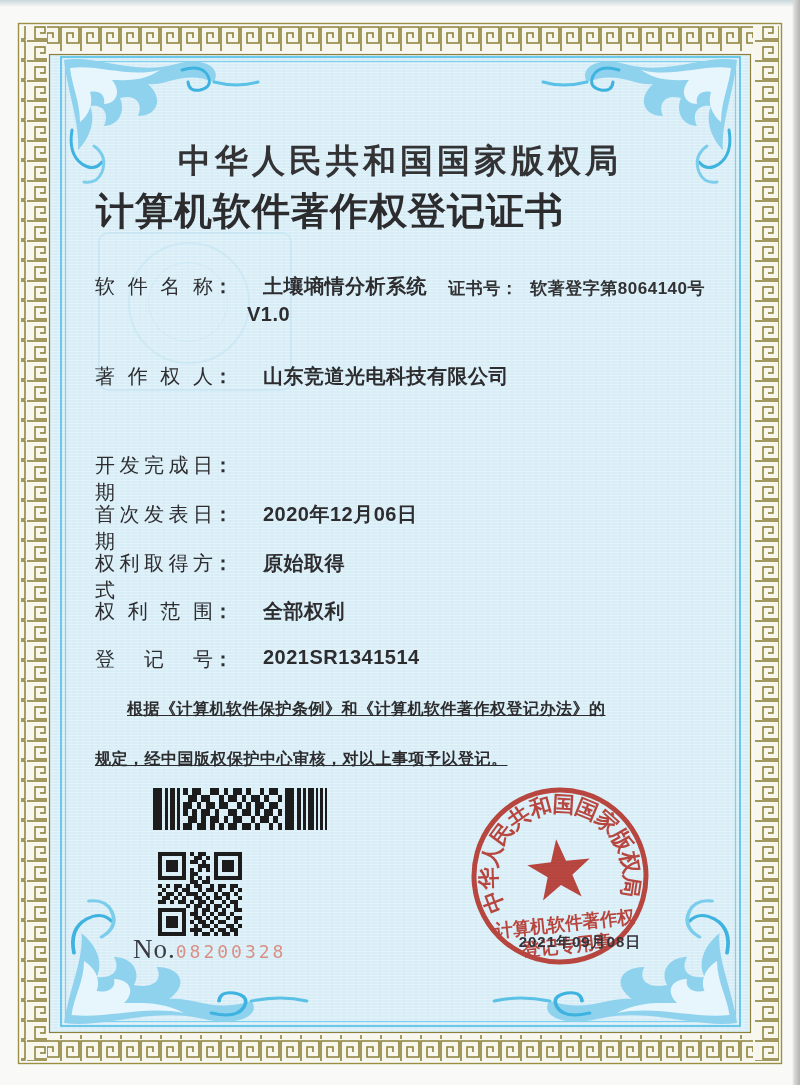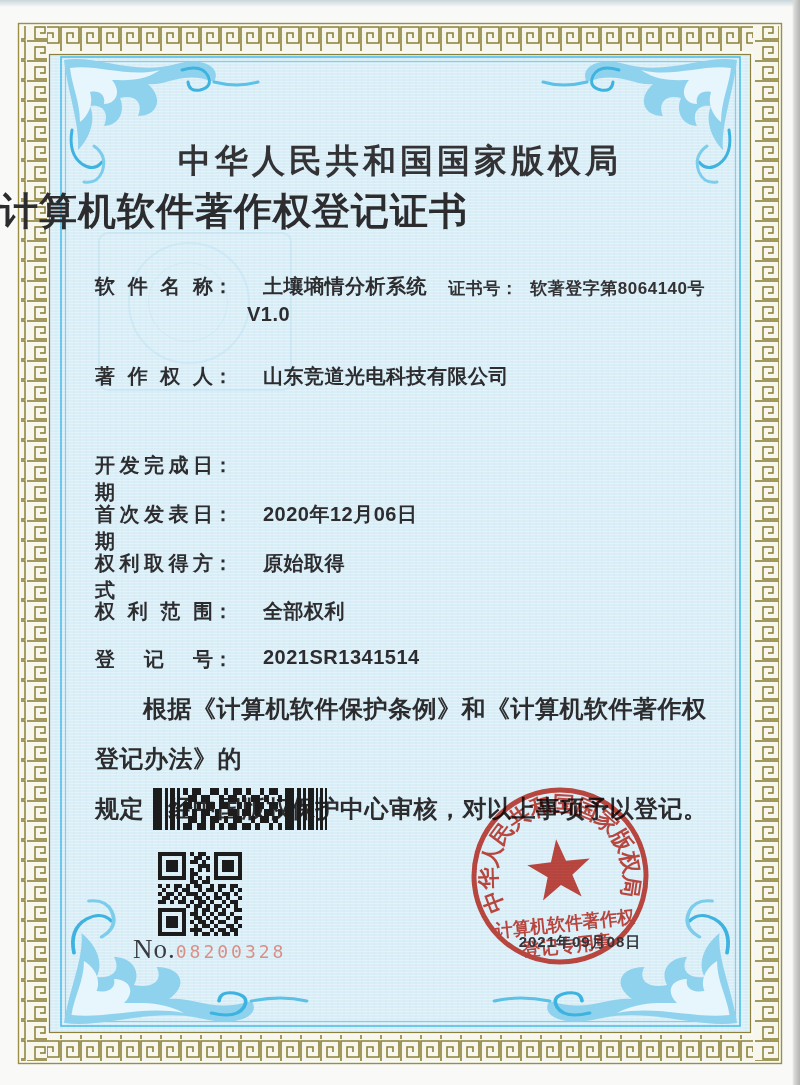--- a/index.html
+++ b/index.html
@@ -25,37 +25,37 @@
   .watermark{position:absolute;left:98px;top:232px;width:190px;height:155px;
     border:2px solid rgba(168,214,238,.5);border-radius:10px;opacity:.6;}
   .watermark .wm-ring{position:absolute;left:28px;top:8px;width:118px;height:118px;
     border:2px solid rgba(168,214,238,.45);border-radius:50%;}
   .watermark .wm-ring2{position:absolute;left:48px;top:28px;width:78px;height:78px;
     border:1px solid rgba(168,214,238,.4);border-radius:50%;}
   
   .issuer{position:absolute;left:0;top:139px;width:800px;text-align:center;
     font-family:"Liberation Serif","DejaVu Serif",serif;
     font-size:33px;font-weight:700;letter-spacing:4px;color:#333336;}
-  .cert-title{position:absolute;left:0;top:186px;width:660px;
+  .cert-title{position:absolute;left:0;top:186px;width:660px;text-align:center;
     font-family:"Liberation Serif","DejaVu Serif",serif;
     font-size:38px;font-weight:900;letter-spacing:1px;color:#2c2c2f;}
   .certno-line{position:absolute;left:360px;top:243px;width:345px;text-align:right;
     font-size:17px;font-weight:700;color:#323235;letter-spacing:.5px;margin-top:34px;}
   .certno-line .certno-label{margin-right:12px;}
   
   .field-row{position:absolute;left:95px;width:620px;height:26px;
     font-size:20px;color:#2d2d30;}
-  .flabel{display:inline-block;width:118px;font-weight:700;
+  .flabel{display:inline-block;width:118px;font-weight:400;
     text-align:justify;text-align-last:justify;vertical-align:top;}
   .fcolon{display:inline-block;font-weight:700;vertical-align:top;}
   .fvalue{position:absolute;left:168px;top:0;font-weight:600;white-space:nowrap;letter-spacing:.5px;}
   .fvalue2{position:absolute;left:152px;top:30px;font-weight:600;letter-spacing:.5px;}
   
   .statement{position:absolute;left:95px;top:684px;width:622px;
-    font-size:24px;font-weight:600;line-height:50px;color:#2c2c2e;letter-spacing:.5px;}
+    font-size:16px;font-weight:600;line-height:50px;color:#2c2c2e;letter-spacing:.5px;text-decoration:underline;}
   .statement .st-line1{text-indent:2em;}
   
   .barcode{position:absolute;left:153px;top:788px;}
   .qrcode{position:absolute;left:158px;top:852px;}
   
   .serial{position:absolute;left:133px;top:934px;height:30px;}
   .serial-label{font-family:"Liberation Serif","DejaVu Serif",serif;
     font-size:27px;color:#3a3a42;letter-spacing:1px;}
   .serial-number{font-family:"DejaVu Sans Mono",monospace;font-size:18px;
     color:#d98579;letter-spacing:3px;opacity:.9;}

